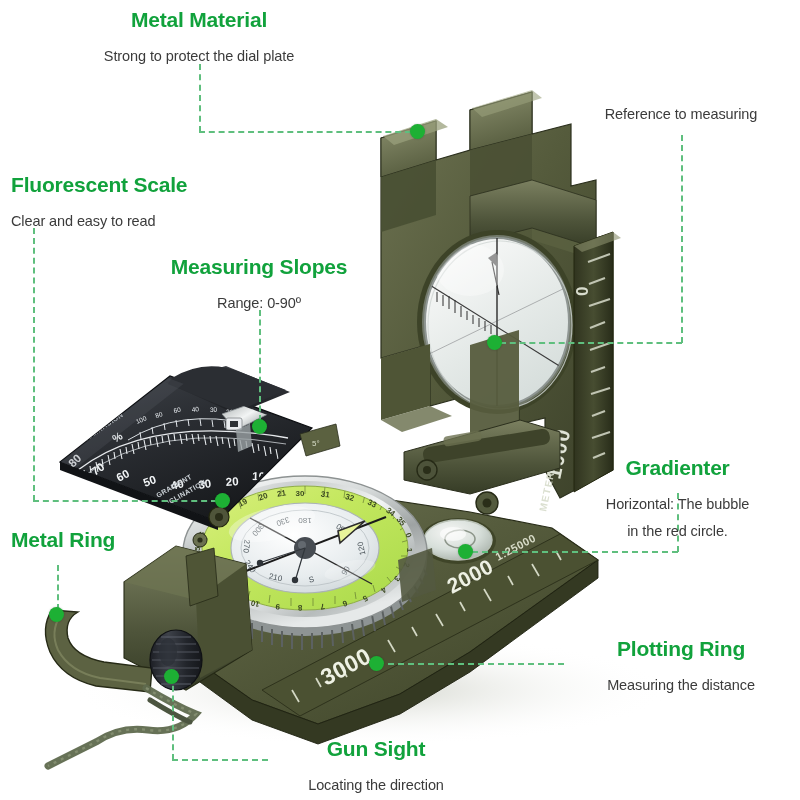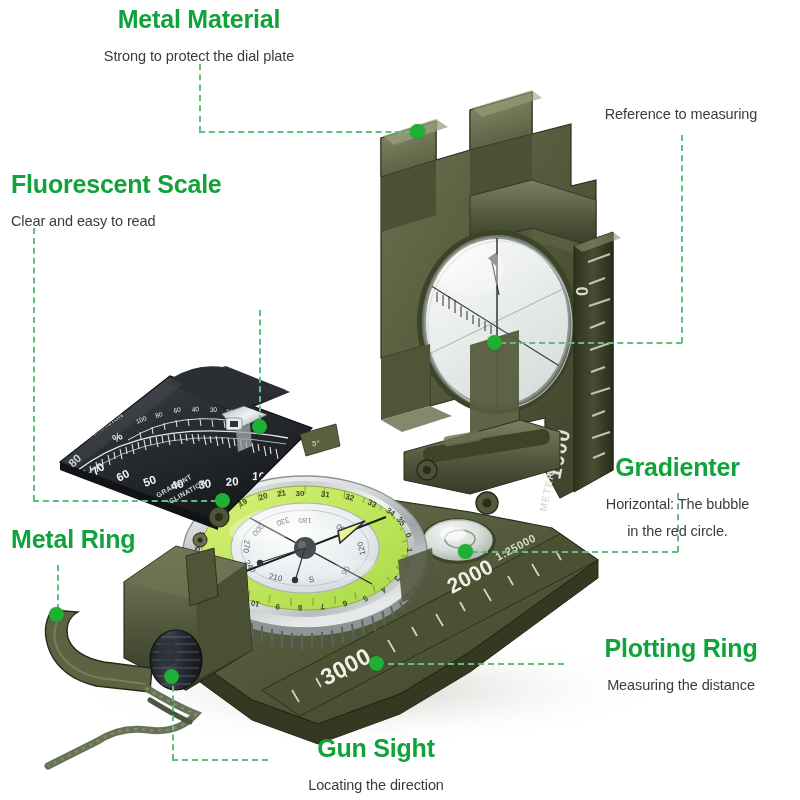--- a/index.html
+++ b/index.html
@@ -6,21 +6,21 @@
   body{
     width:800px;height:800px;overflow:hidden;
     font-family:"Liberation Sans","DejaVu Sans",sans-serif;
     position:relative;
   }
   #stage{position:absolute;inset:0;width:800px;height:800px;background:#fff;}
 
   
   .callout{position:absolute;}
   .callout .title{
-    color:#11A23C;font-weight:bold;font-size:25px;line-height:23px;
+    color:#11A23C;font-weight:bold;font-size:21px;line-height:23px;
     letter-spacing:-0.2px;white-space:nowrap;
   }
   .callout .sub{
     color:#3b3b3b;font-size:14.5px;line-height:19px;letter-spacing:-0.1px;
     white-space:nowrap;margin-top:16px;
   }
   .callout.center{text-align:center;}
   .callout.left{text-align:left;}
 
   
@@ -546,20 +546,24 @@
 
   <div class="callout center" style="left:568px;top:89px;width:226px;">
     <div class="sub">Reference to measuring</div>
   </div>
 
   <div class="callout left" style="left:11px;top:173px;width:230px;">
     <div class="title">Fluorescent Scale</div>
     <div class="sub">Clear and easy to read</div>
   </div>
 
+  <div class="callout center" style="left:149px;top:255px;width:220px;">
+    <div class="title">Measuring Slopes</div>
+    <div class="sub">Range: 0-90º</div>
+  </div>
 
   <div class="callout center" style="left:575px;top:456px;width:205px;">
     <div class="title">Gradienter</div>
     <div class="sub">Horizontal: The bubble</div>
     <div class="sub" style="margin-top:8px;">in the red circle.</div>
   </div>
 
   <div class="callout left" style="left:11px;top:528px;width:180px;">
     <div class="title">Metal Ring</div>
   </div>

